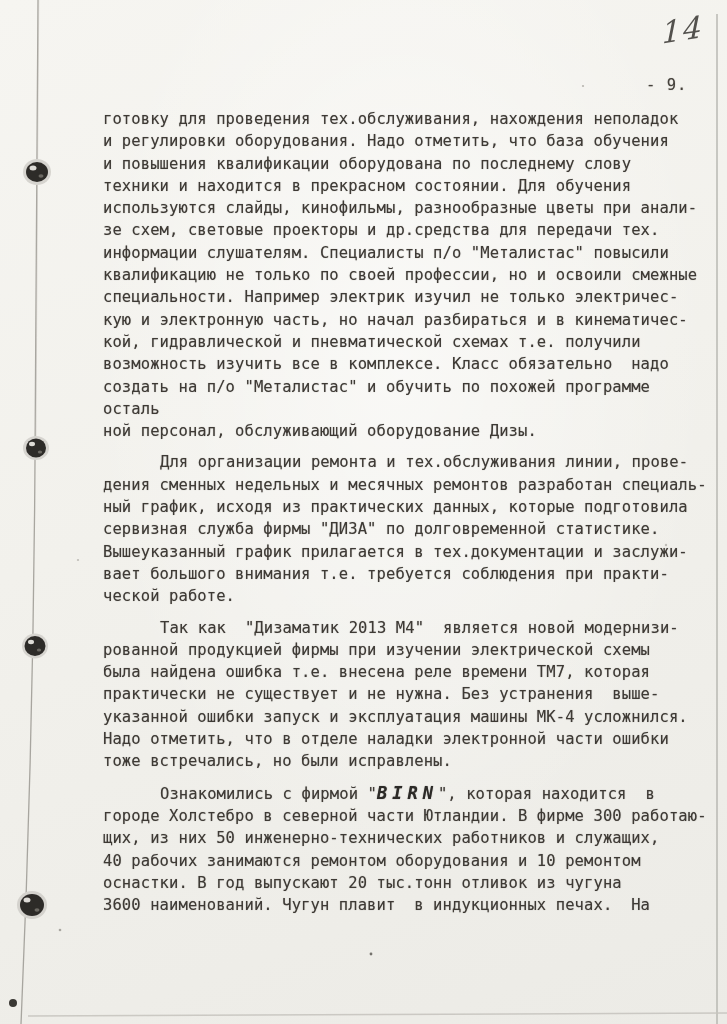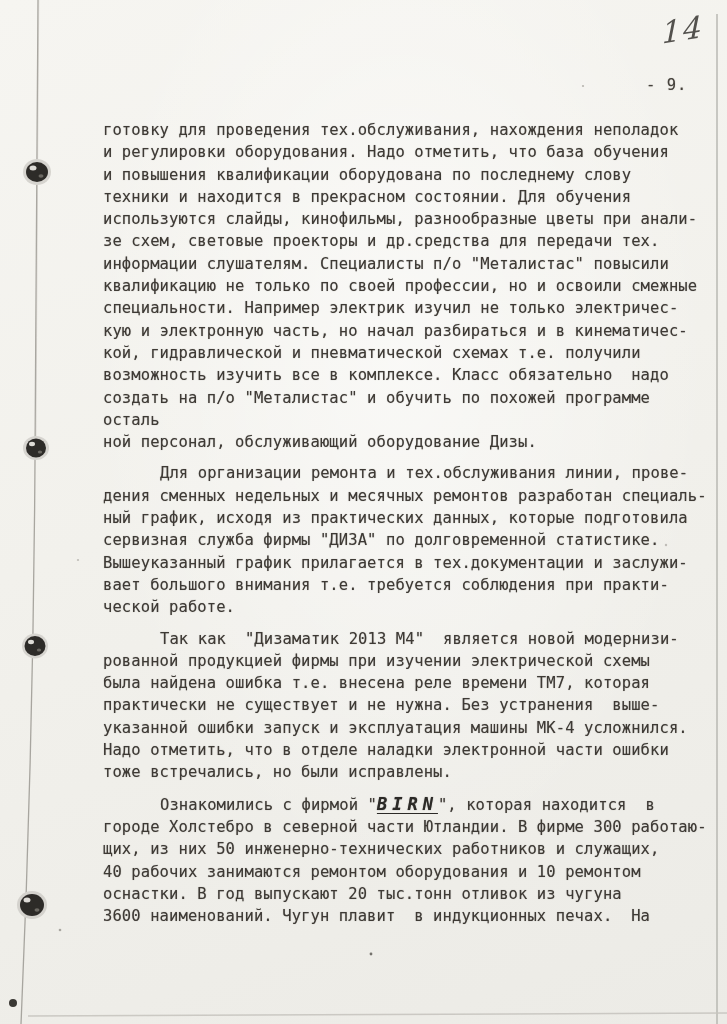--- a/index.html
+++ b/index.html
@@ -27,42 +27,41 @@
     left: 0;
     top: 0;
     width: 727px;
     height: 1024px;
     pointer-events: none;
   }
   
   .doc-body {
     position: absolute;
     left: 103px;
-    top: 119px;
+    top: 108px;
     width: 606px;
     font-size: 15.5px;
     line-height: 22.3px;
     letter-spacing: 0.1px;
     color: #3e3a35;
     text-shadow: 0 0 1px rgba(62, 58, 53, 0.45);
   }
   .para {
     white-space: pre-wrap;
     margin: 0 0 9px 0;
   }
   .para.indented {
     text-indent: 57px;
   }
   .handwritten-word {
     font-weight: bold;
     font-style: italic;
     font-size: 17px;
     letter-spacing: 5px;
     color: #2c2a27;
-    text-decoration: underline;
     text-underline-offset: 3px;
     text-shadow: 0 0 1px rgba(30, 28, 25, 0.6);
   }
   .page-number {
     position: absolute;
     left: 646px;
     top: 76px;
     font-size: 15.5px;
     letter-spacing: 1px;
     color: #46423c;

